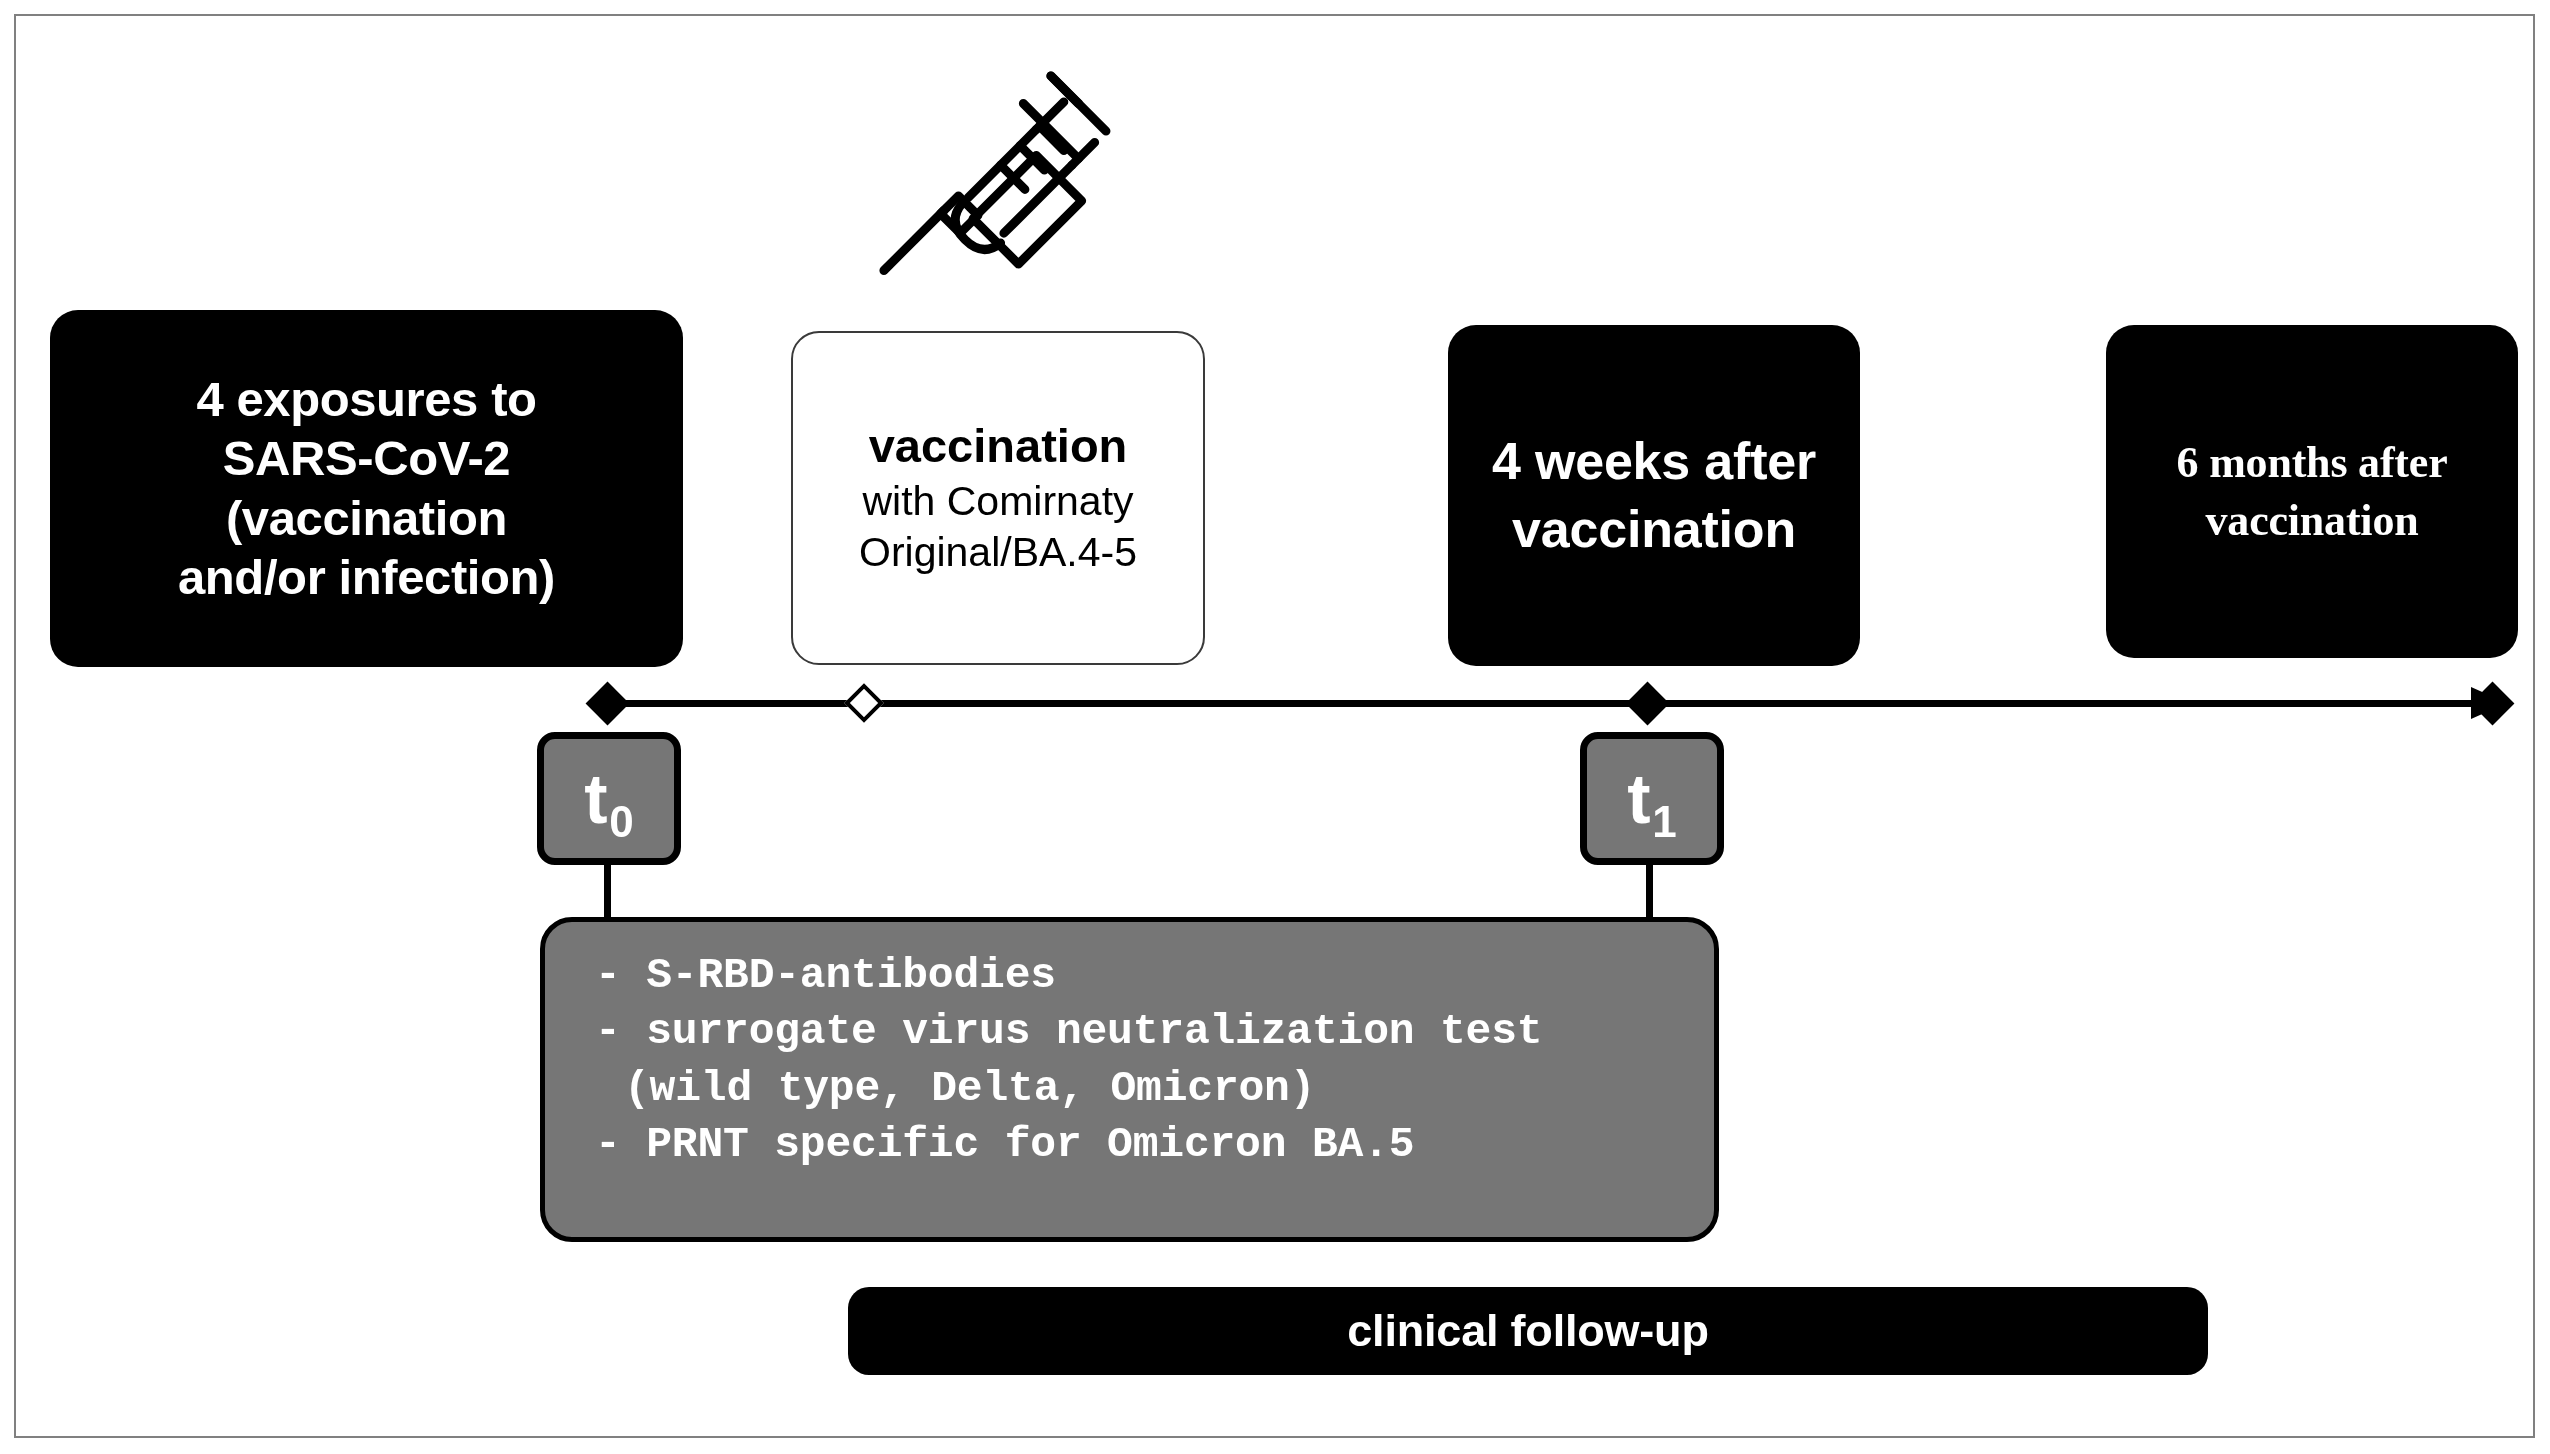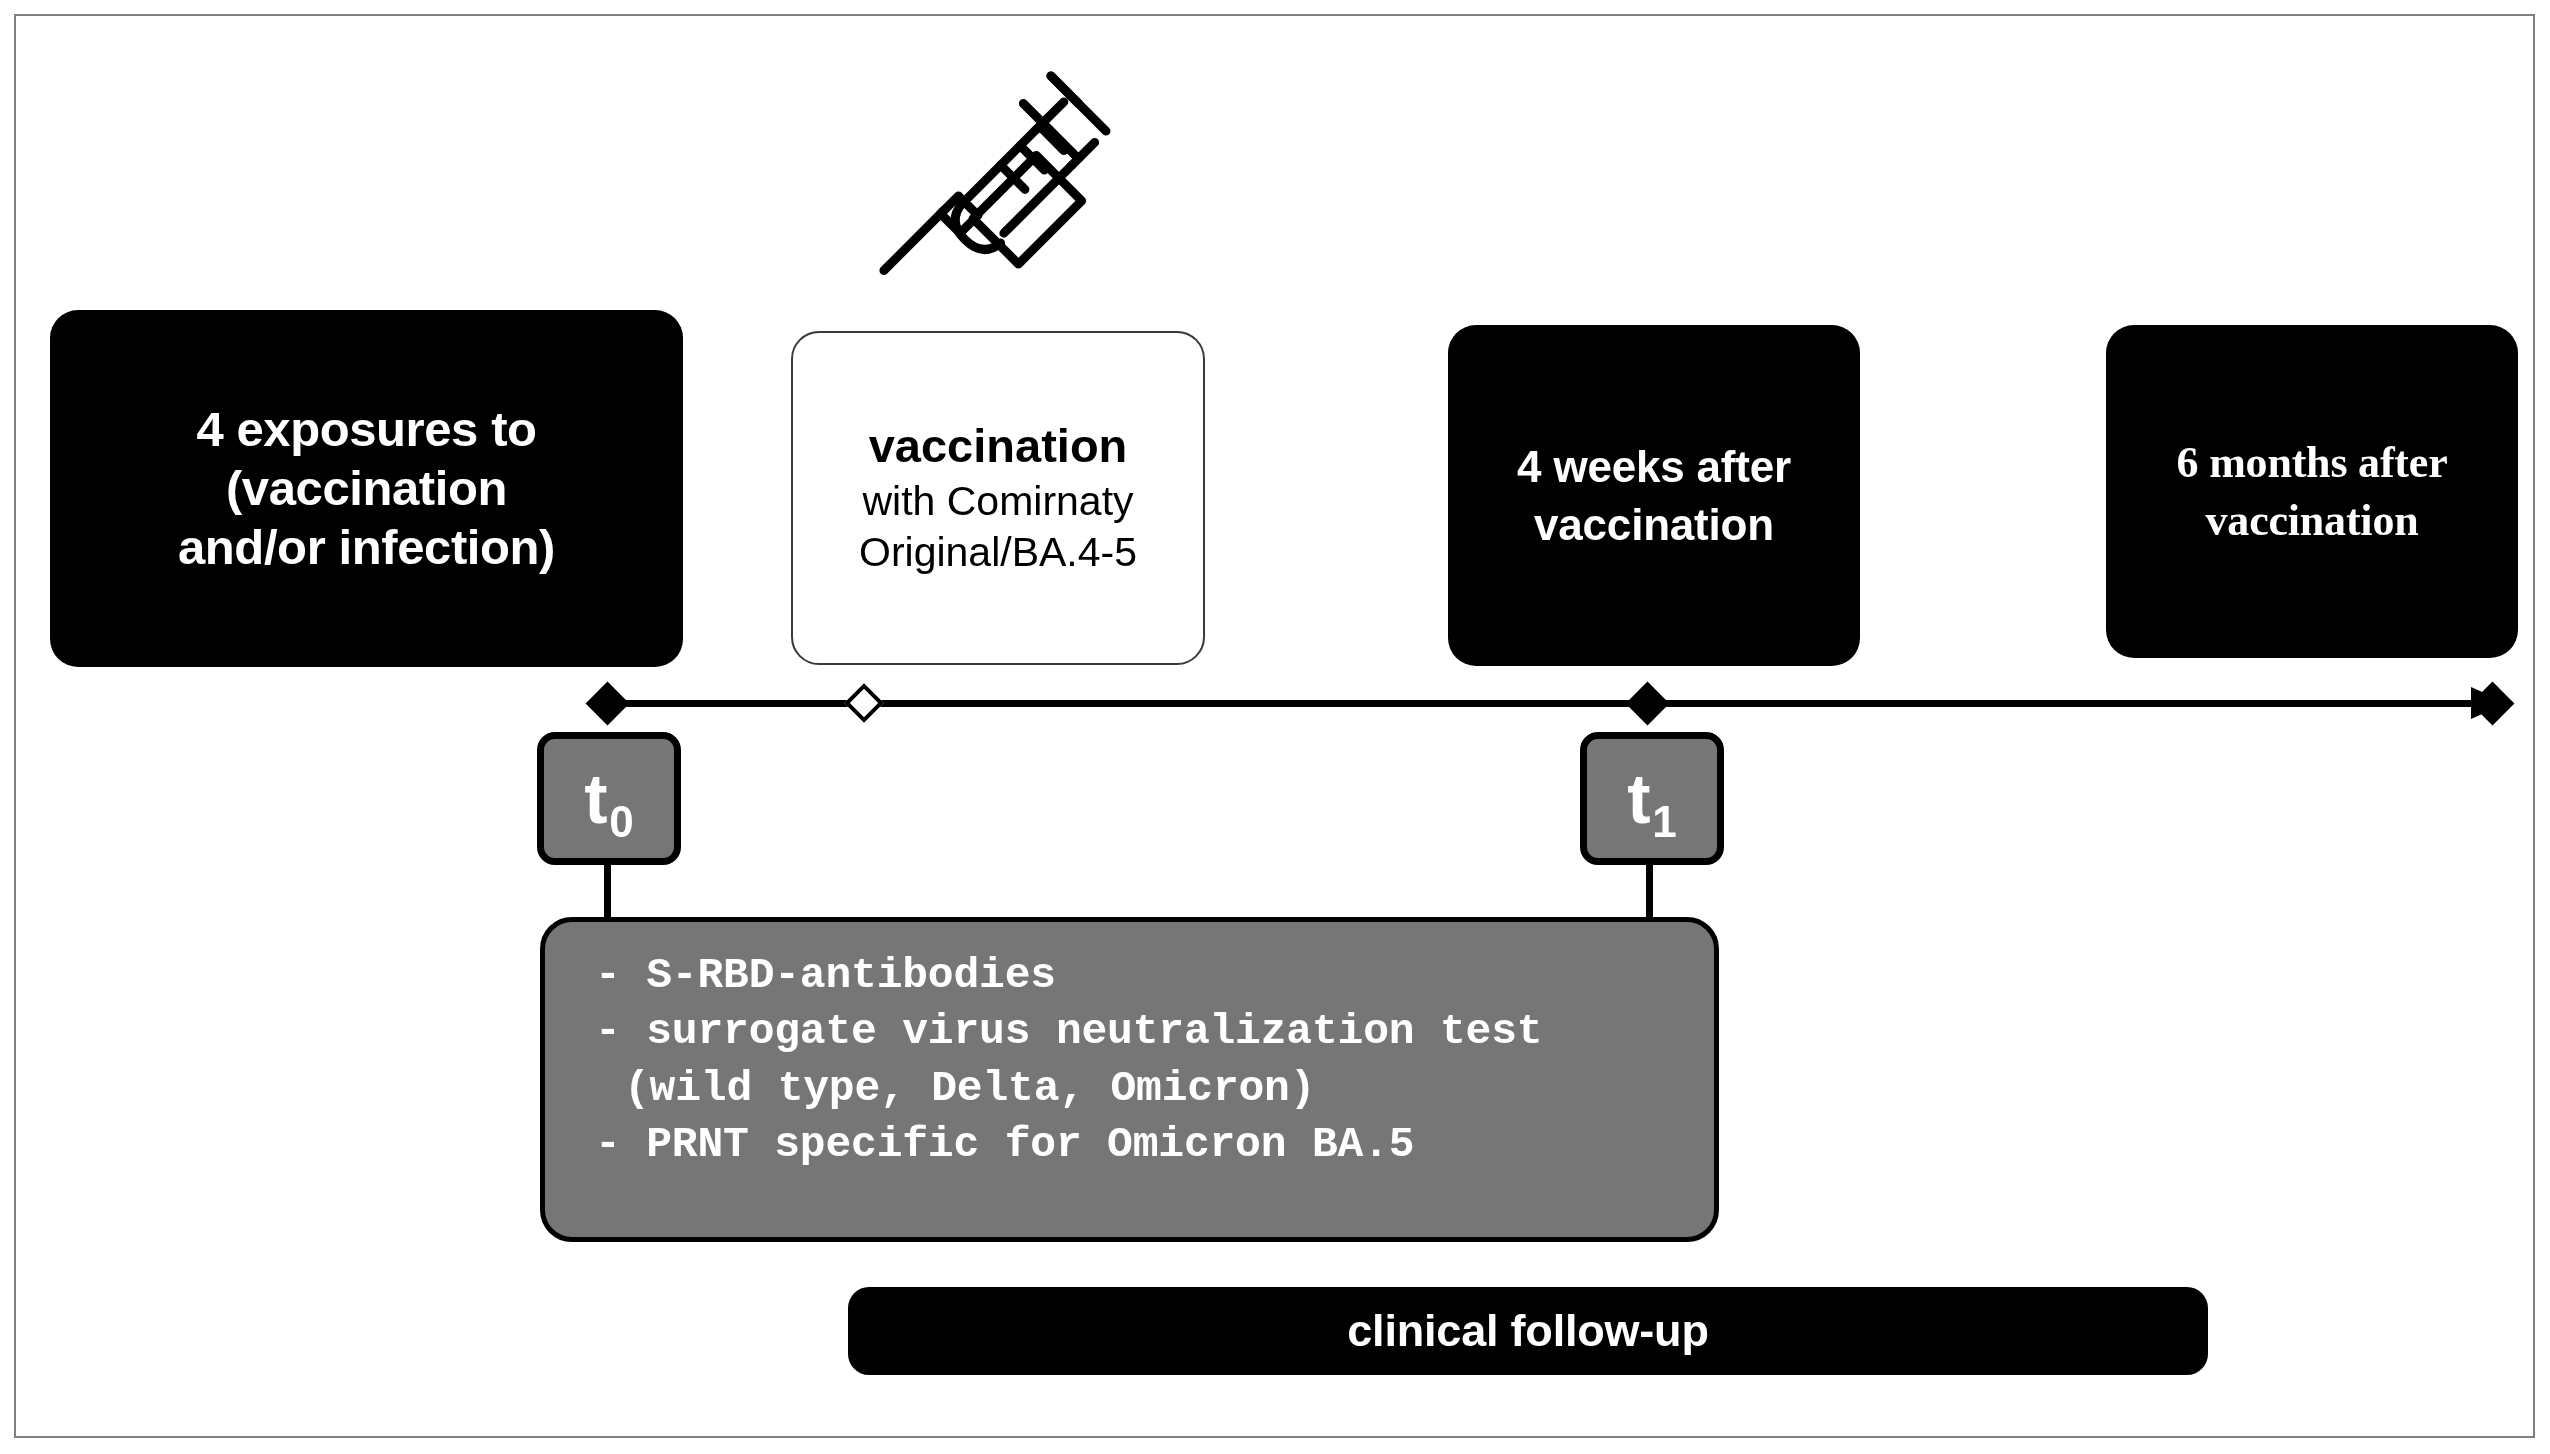--- a/index.html
+++ b/index.html
@@ -87,21 +87,21 @@
     margin-bottom: 1.6px;
   }
   #vaccination-box .vx-sub {
     font-size: 41px;
     font-weight: normal;
     line-height: 1.26;
   }
 
   #weeks-box {
     left: 1448px; top: 325px; width: 412px; height: 341px;
-    font-size: 44px;
+    font-size: 52px;
     line-height: 1.30;
     letter-spacing: -0.2px;
   }
   #months-box {
     left: 2106px; top: 325px; width: 412px; height: 333px;
     font-size: 44px;
     line-height: 1.30;
     letter-spacing: -0.2px;
     font-family: Liberation Serif, serif;
   }
@@ -211,20 +211,21 @@
 <body>
 
 <div id="canvas">
 
   <div id="frame"></div>
 
 
   <div class="box black-box" id="exposures-box">
     <div>
       <div>4 exposures to</div>
+      <div>SARS-CoV-2</div>
       <div>(vaccination</div>
       <div>and/or infection)</div>
     </div>
   </div>
 
   <div id="syringe-icon">
     <svg viewBox="0 0 300 280" width="244" height="227" fill="none" stroke="#000000" stroke-width="11" stroke-linecap="round" stroke-linejoin="round">
 
       <line x1="8" y1="272" x2="82" y2="198"></line>
 

